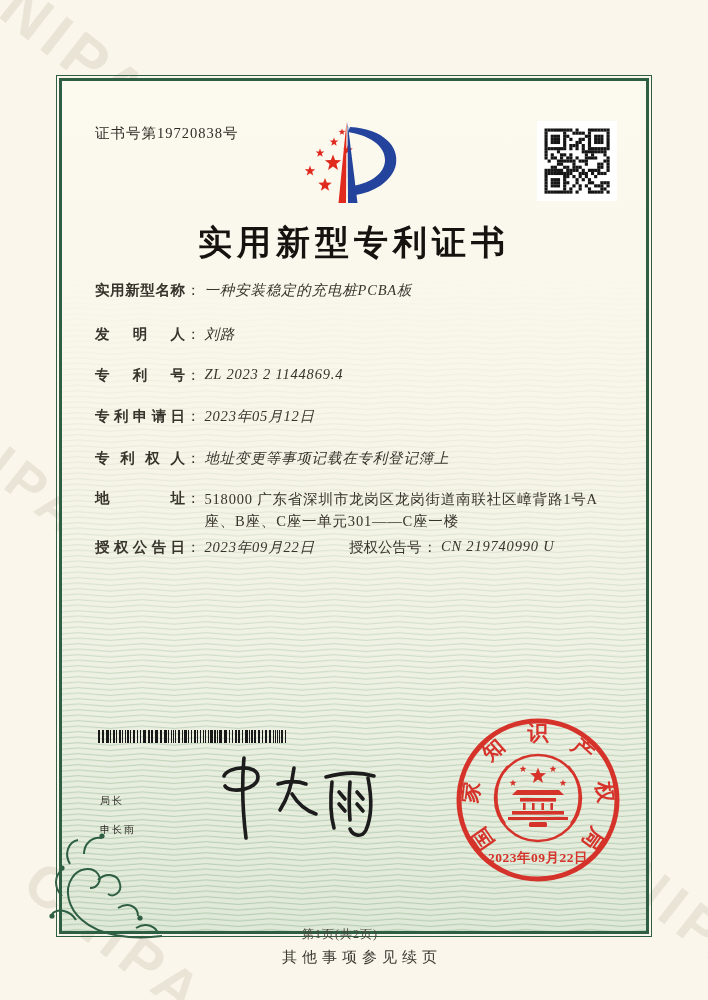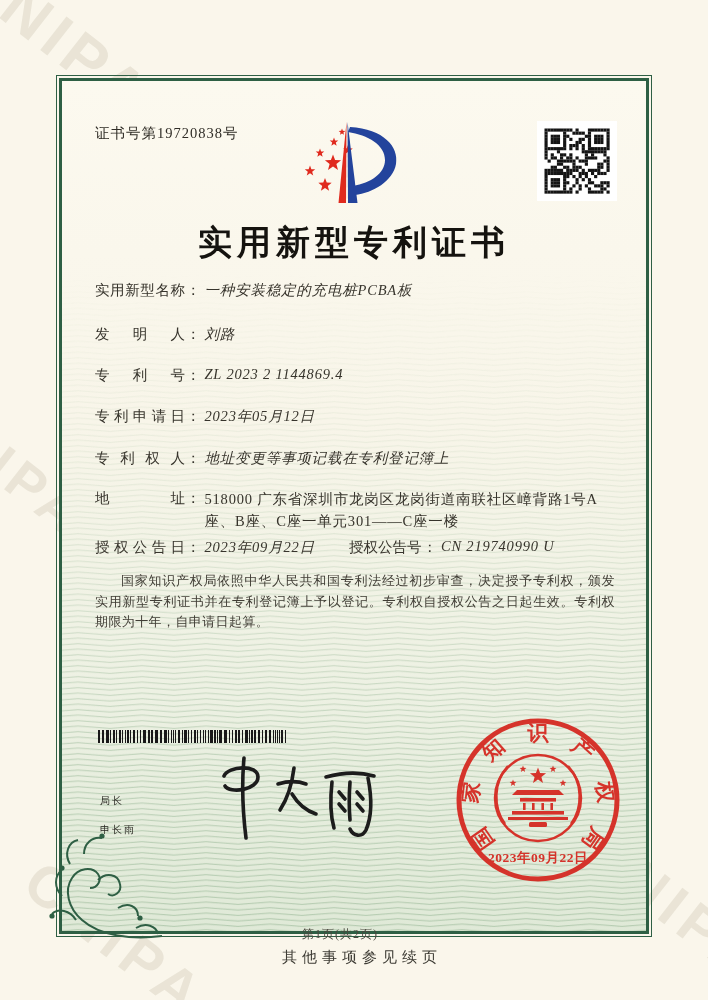--- a/index.html
+++ b/index.html
@@ -22,21 +22,21 @@
   .frame{position:absolute;left:56px;top:75px;width:594px;height:860px;
     border:1px solid var(--green);z-index:2;}
   .frame-inner{position:absolute;inset:2px;border:3px solid var(--green);overflow:hidden;}
   .frame-inner svg{display:block;}
   .content{position:absolute;z-index:3;}
   .cert-no{left:95px;top:124px;font-size:14.5px;letter-spacing:1px;color:#2f2c26;text-align:center;}
   .title{left:0;top:220px;width:708px;text-align:center;font-size:34px;font-weight:700;
     letter-spacing:5px;color:#15130f;}
   .row{position:absolute;left:95px;font-size:14.5px;white-space:nowrap;color:var(--ink);}
   .lbl{display:inline-block;width:90px;text-align:justify;text-align-last:justify;
-    vertical-align:top;}
+    vertical-align:top;font-weight:bold;}
   .colon{display:inline-block;margin:0 4px 0 1px;vertical-align:top;}
   .val{letter-spacing:0.8px;vertical-align:top;font-style:italic;}
   .val-wrap{display:inline-block;width:402px;white-space:normal;line-height:21.5px;
     letter-spacing:0.8px;vertical-align:top;}
   .grant2{position:absolute;left:254px;top:0;white-space:nowrap;}
   .paras{left:95px;top:571px;width:520px;font-size:13px;line-height:20.6px;
     text-align:justify;color:#403d35;}
   .paras p{margin:0;text-indent:2em;letter-spacing:0.4px;}
   .signer{left:100px;top:786px;font-family:"Liberation Sans","DejaVu Sans",sans-serif;
     font-size:10px;letter-spacing:2px;color:#26241f;line-height:29px;}
@@ -369,21 +369,20 @@
   <span class="lbl">地址</span><span class="colon">：</span><span class="val-wrap">518000 广东省深圳市龙岗区龙岗街道南联社区嶂背路1号A座、B座、C座一单元301——C座一楼</span>
 </div>
 <div class="content row" style="top:538px;">
   <span class="lbl">授权公告日</span><span class="colon">：</span><span class="val">2023年09月22日</span>
   <span class="grant2">
     <span>授权公告号</span><span class="colon">：</span><span class="val">CN 219740990 U</span>
   </span>
 </div>
 
 <div class="content paras">
-  <p>国家知识产权局依照中华人民共和国专利法经过初步审查，决定授予专利权，颁发实用新型专利证书并在专利登记簿上予以登记。专利权自授权公告之日起生效。专利权期限为十年，自申请日起算。</p>
 </div>
 
 <svg class="content" style="left:98px;top:730px;" width="190" height="14" viewBox="0 0 190 14">
   <g id="barcode-bars" fill="#181818">
       <rect x="0" y="0" width="2" height="13"></rect>
       <rect x="4" y="0" width="2" height="13"></rect>
       <rect x="8" y="0" width="3" height="13"></rect>
       <rect x="12" y="0" width="1" height="13"></rect>
       <rect x="15" y="0" width="2" height="13"></rect>
       <rect x="18" y="0" width="1" height="13"></rect>

